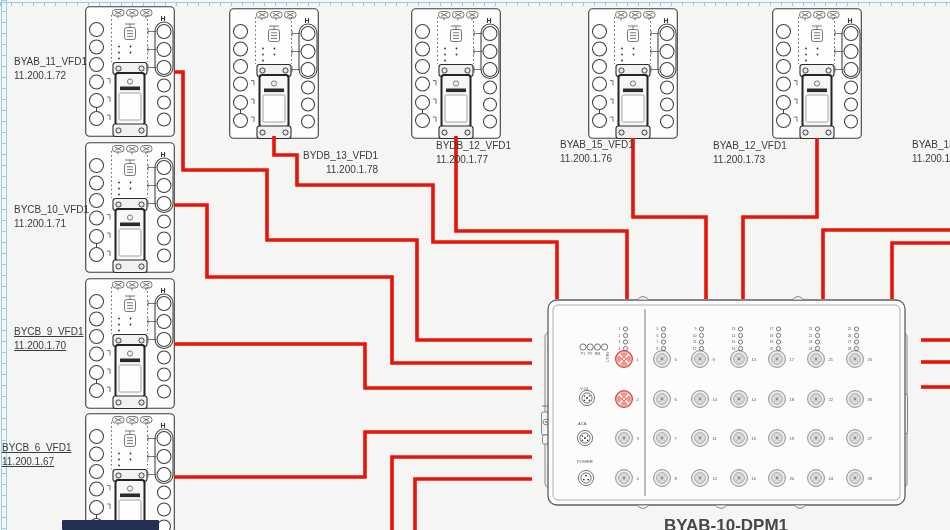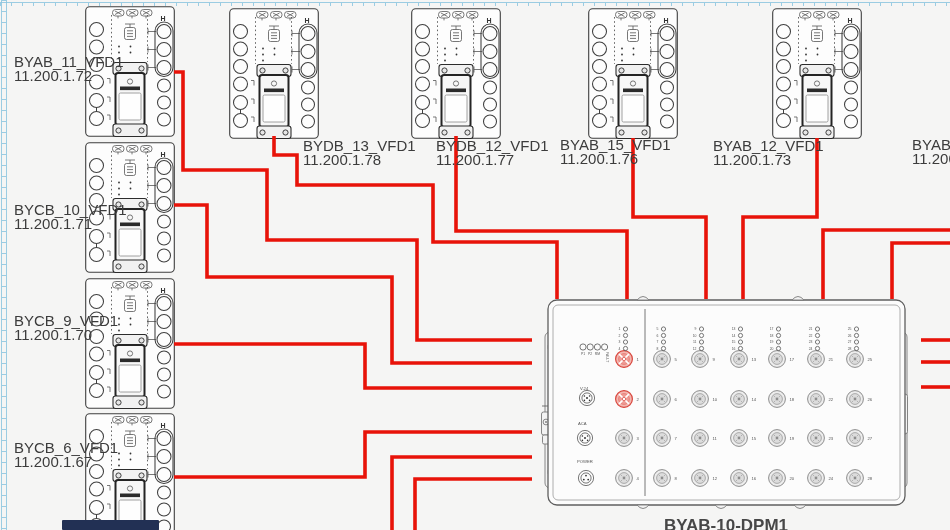--- a/index.html
+++ b/index.html
@@ -18,21 +18,21 @@
   .ruler-left{
     position:absolute;left:0;top:0;width:8px;height:530px;pointer-events:none;
     background:
       linear-gradient(#8cc6e0,#8cc6e0) 1px 0/1px 100% no-repeat,
       linear-gradient(#8cc6e0,#8cc6e0) 6px 0/1px 100% no-repeat,
       repeating-linear-gradient(180deg,#8cc6e0 0 1px,transparent 1px 11px) 2px 0/4px 100% no-repeat;
     opacity:.85;
   }
   svg#canvas{position:absolute;left:0;top:0;}
   .dev-label{
-    position:absolute;font-size:15px;line-height:13.5px;color:#3c3c3c;
+    position:absolute;font-size:10px;line-height:13.5px;color:#3c3c3c;
     white-space:nowrap;
   }
   .dpm-label{
     position:absolute;font-size:17px;font-weight:600;color:#474747;
     white-space:nowrap;transform:translateX(-50%);
   }
   .dark-bar{
     position:absolute;left:62px;top:520px;width:97px;height:10px;
     background:#223054;border-radius:1px;
   }
@@ -560,29 +560,29 @@
 
 <div id="labels-layer">
     <div class="dev-label" style="left: 14px; top: 55px;">
       <div>BYAB_11_VFD1</div>
       <div>11.200.1.72</div>
     </div>
     <div class="dev-label" style="left: 14px; top: 203px;">
       <div>BYCB_10_VFD1</div>
       <div>11.200.1.71</div>
     </div>
-    <div class="dev-label" style="left: 14px; top: 314px;">
+    <div class="dev-label" style="left: 14px; top: 325px; text-decoration: underline;">
       <div>BYCB_9_VFD1</div>
       <div>11.200.1.70</div>
     </div>
-    <div class="dev-label" style="left: 14px; top: 441px;">
+    <div class="dev-label" style="left: 2px; top: 441px; text-decoration: underline;">
       <div>BYCB_6_VFD1</div>
       <div>11.200.1.67</div>
     </div>
-    <div class="dev-label" style="left: 303px; top: 139px;">
+    <div class="dev-label" style="left: 303px; top: 149px; text-align: right;">
       <div>BYDB_13_VFD1</div>
       <div>11.200.1.78</div>
     </div>
     <div class="dev-label" style="left: 436px; top: 139px;">
       <div>BYDB_12_VFD1</div>
       <div>11.200.1.77</div>
     </div>
     <div class="dev-label" style="left: 560px; top: 138px;">
       <div>BYAB_15_VFD1</div>
       <div>11.200.1.76</div>

